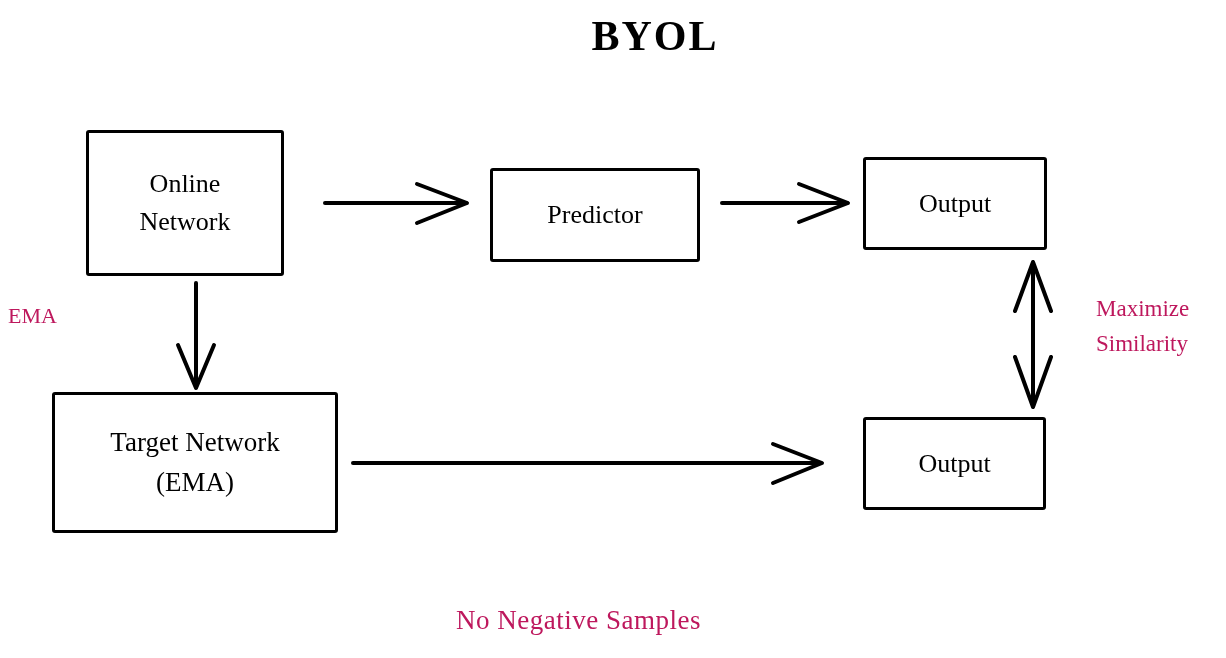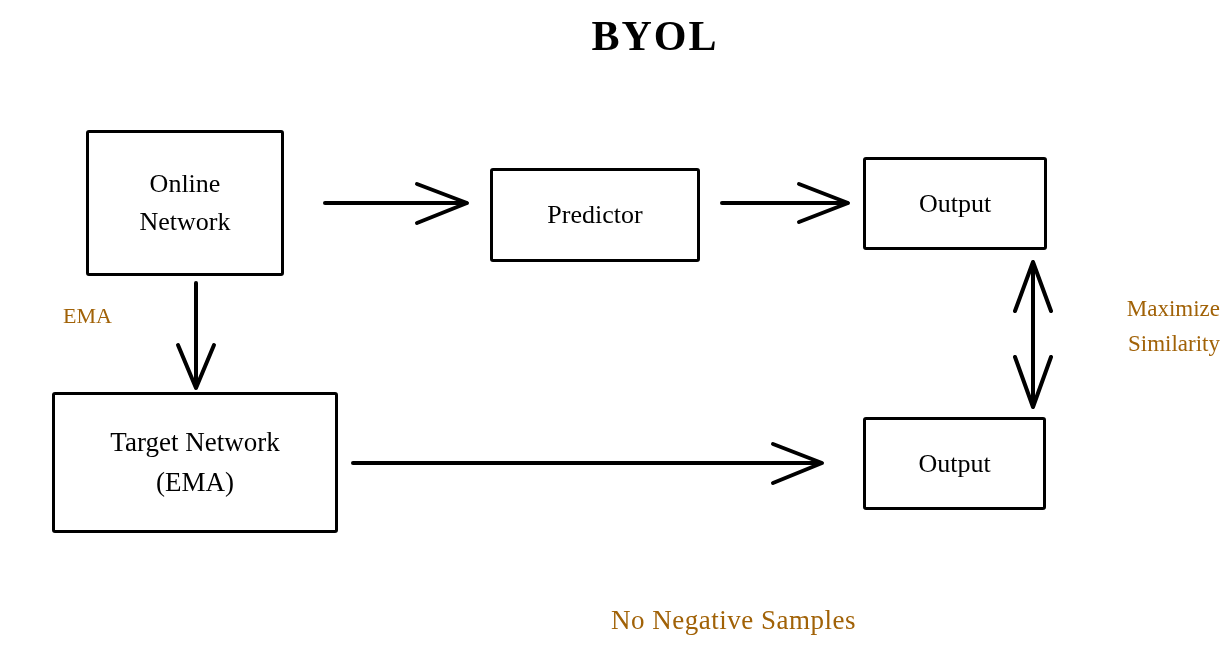--- a/index.html
+++ b/index.html
@@ -39,22 +39,22 @@
     line-height: 1.45;
     color: #000000;
   }
   .node-online   { left: 86px;  top: 130px; width: 198px; height: 146px; }
   .node-predictor{ left: 490px; top: 156px; width: 210px; height: 94px; margin-top: 12px;  }
   .node-output-top   { left: 863px; top: 157px; width: 184px; height: 93px; }
   .node-target   { left: 52px;  top: 392px; width: 286px; height: 141px; font-size: 27px; }
   .node-output-bottom{ left: 863px; top: 417px; width: 183px; height: 93px; }
   .float-label {
     position: absolute;
-    text-align: right;
-    color: #a16207;
+    text-align: left;
+    color: #be185d;
     line-height: 1.5;
   }
   .label-ema { left: 8px; top: 299px; width: 104px; font-size: 22px; }
   .label-maxsim { left: 1096px; top: 292px; width: 124px; font-size: 23px; }
   .label-nonegative { left: 456px; top: 600px; width: 400px; font-size: 27px; letter-spacing: 0.5px; }
   svg.arrow-layer {
     position: absolute;
     left: 0; top: 0;
     width: 1226px; height: 658px;
     pointer-events: none;

